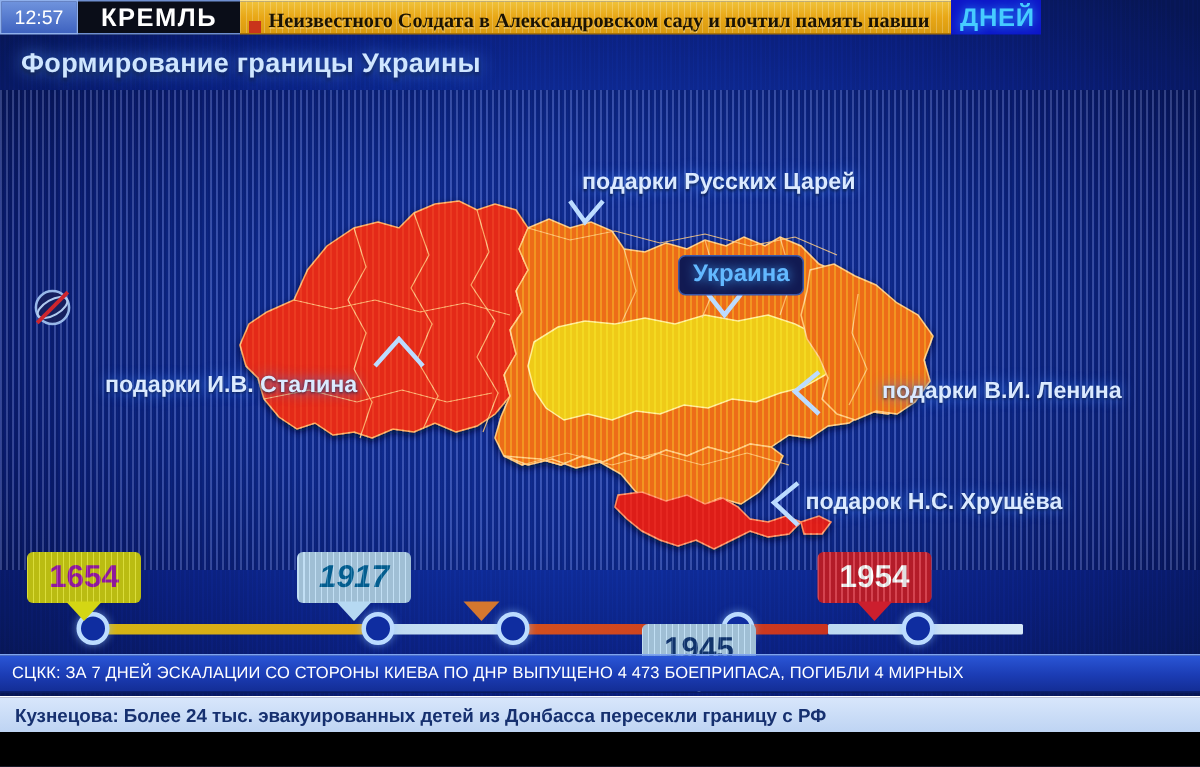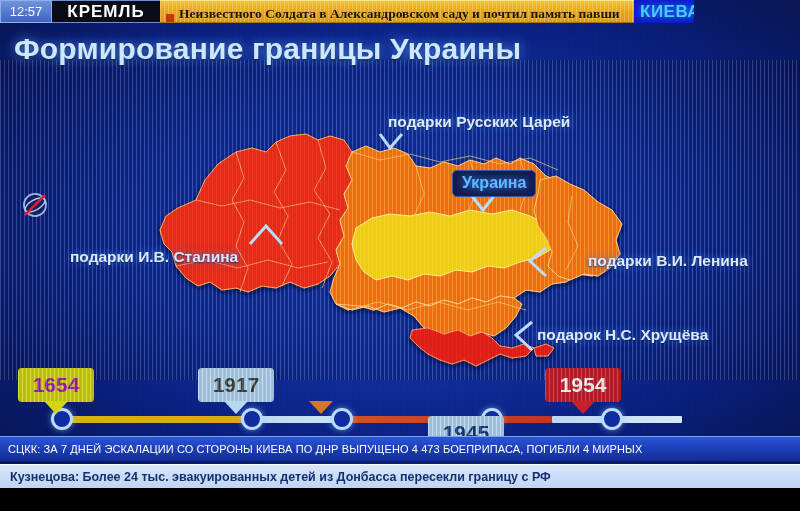--- a/index.html
+++ b/index.html
@@ -49,21 +49,21 @@
   .netlogo{
     width:60px;background:#0d15c8;color:#46ccff;font-size:17px;font-weight:bold;
     display:flex;align-items:center;justify-content:flex-start;padding-left:6px;box-sizing:border-box;
     letter-spacing:.5px;overflow:hidden;
     text-shadow:0 0 8px #2ea8ff;
   }
 
   
   .headline{
     position:absolute;left:14px;top:32px;z-index:20;
-    color:#cfe6ff;font-size:30px;font-weight:bold;letter-spacing:.2px;
+    color:#cfe6ff;font-size:18px;font-weight:bold;letter-spacing:.2px;
     text-shadow:0 0 12px rgba(90,160,255,.85), 0 2px 3px rgba(0,0,0,.6);
   }
 
   
   .watermark{position:absolute;left:18px;top:188px;width:34px;height:34px;z-index:18;opacity:.95;}
 
   
   #map{position:absolute;left:0;top:60px;width:800px;height:320px;z-index:10;}
   .stripes{position:absolute;inset:0;pointer-events:none;
     background:repeating-linear-gradient(90deg, rgba(255,255,255,0.17) 0 1.5px, rgba(0,0,0,0.16) 1.5px 4px);
@@ -117,21 +117,21 @@
 
 <div id="screen">
 
   <div class="topbar">
     <div class="clock">12:57</div>
     <div class="chan">КРЕМЛЬ</div>
     <div class="ticker">
       <div class="sq"></div>
       <div class="txt">Неизвестного Солдата в Александровском саду и почтил память павши</div>
     </div>
-    <div class="netlogo">КИЕВА</div>
+    <div class="netlogo">ДНЕЙ</div>
   </div>
 
   <div class="headline">Формирование границы Украины</div>
 
   <svg class="watermark" viewBox="0 0 40 40">
     <ellipse cx="20" cy="20" rx="13" ry="13" fill="#16205e" stroke="#9fc0ef" stroke-width="2"></ellipse>
     <ellipse cx="20" cy="20" rx="13" ry="6" fill="none" stroke="#b9d3f5" stroke-width="1.6" transform="rotate(-30 20 20)"></ellipse>
     <line x1="8" y1="32" x2="32" y2="8" stroke="#d8262a" stroke-width="3"></line>
   </svg>
 
@@ -234,21 +234,21 @@
         <div class="tl-node" style="left: 331px;"></div>
         <div class="tl-node" style="left: 481px;"></div>
         <div class="tl-node" style="left: 601px;"></div>
       </div>
     <div id="tl-pins">
         <div class="tl-pin" style="left: 18px;">
           <div class="body" style="background: rgb(212, 214, 20); color: #a21caf;">1654</div>
           <div class="tail" style="border-top: 13px solid rgb(212, 214, 20);"></div>
         </div>
         <div class="tl-pin" style="left: 198px;">
-          <div class="body" style="background: rgb(182, 217, 242); color: #404040;">1917</div>
+          <div class="body" style="background: rgb(182, 217, 242); color: #0369a1; font-style: italic;">1917</div>
           <div class="tail" style="border-top: 13px solid rgb(182, 217, 242);"></div>
         </div>
         <div class="tl-pin" style="left: 283px;">
           <div class="tail" style="border-top: 13px solid rgb(212, 119, 46);"></div>
         </div>
         <div class="tl-pin" style="left: 428px; margin-top: 48px;">
           <div class="body" style="background: rgb(182, 217, 242); color: rgb(18, 58, 122);">1945</div>
           <div class="tail" style="border-top: 13px solid rgb(182, 217, 242);"></div>
         </div>
         <div class="tl-pin" style="left: 545px;">

